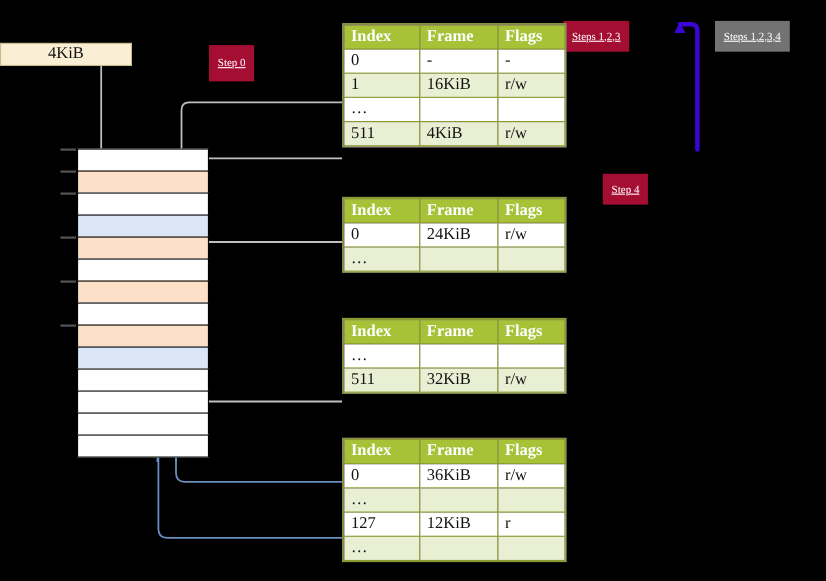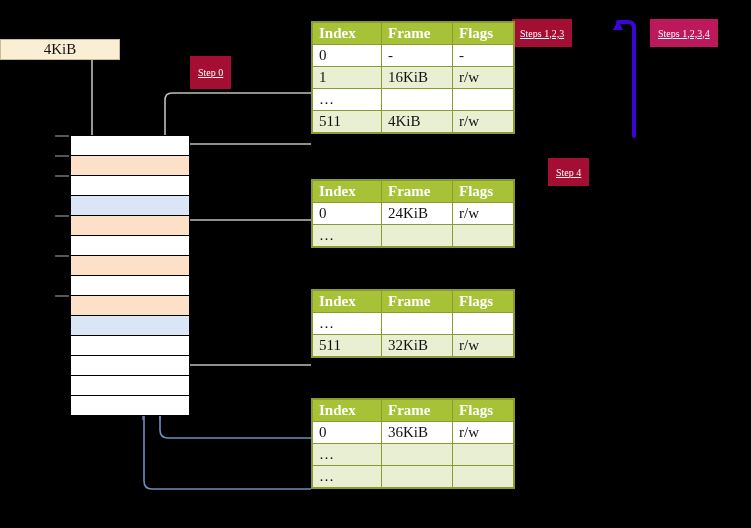--- a/index.html
+++ b/index.html
@@ -11,22 +11,22 @@
   
   .kib-box{position:absolute;left:0;top:39px;width:120px;height:21px;
     background:#FAEFD4;border:1px solid #C9BC8E;box-sizing:border-box;
     display:flex;align-items:center;justify-content:center;
     font-size:15px;color:#111;}
 
   
   .badge{position:absolute;display:flex;align-items:center;justify-content:center;
     font-size:10px;color:#fff;padding:14px 8px;box-sizing:border-box;white-space:nowrap;text-decoration:underline;}
   .badge.red{background:#A50E33;}
-  .badge.blue{background:#be185d;}
-  #badge-step0{left:190px;top:56px;height:33px;}
+  .badge.blue{background:#737373;}
+  #badge-step0{left:190px;top:41px;height:33px;}
   #badge-steps123{left:512px;top:19px;height:19px;}
   #badge-steps1234{left:650px;top:19px;height:19px;}
   #badge-step4{left:520px;top:158px;height:19px;margin-left:28px;}
 
   
   .memcol{position:absolute;left:70px;top:135px;width:120px;height:280px;}
   .memrow{position:absolute;left:0;width:120px;height:21px;box-sizing:border-box;
     border-top:1.5px solid #000;border-left:1.5px solid #000;border-right:1.5px solid #000;}
   .memrow.last{border-bottom:1.5px solid #000;}
   .m-white{background:#ffffff;}
@@ -224,20 +224,25 @@
           <tr>
             <td class="c-index">0</td>
             <td class="c-frame">36KiB</td>
             <td class="c-flags">r/w</td>
           </tr>
           <tr class="alt">
             <td class="c-index">…</td>
             <td class="c-frame">&nbsp;</td>
             <td class="c-flags">&nbsp;</td>
           </tr>
+          <tr>
+            <td class="c-index">127</td>
+            <td class="c-frame">12KiB</td>
+            <td class="c-flags">r</td>
+          </tr>
           <tr class="alt">
             <td class="c-index">…</td>
             <td class="c-frame">&nbsp;</td>
             <td class="c-flags">&nbsp;</td>
           </tr>
         </tbody>
       </table>
     </div>
 
 </div>

